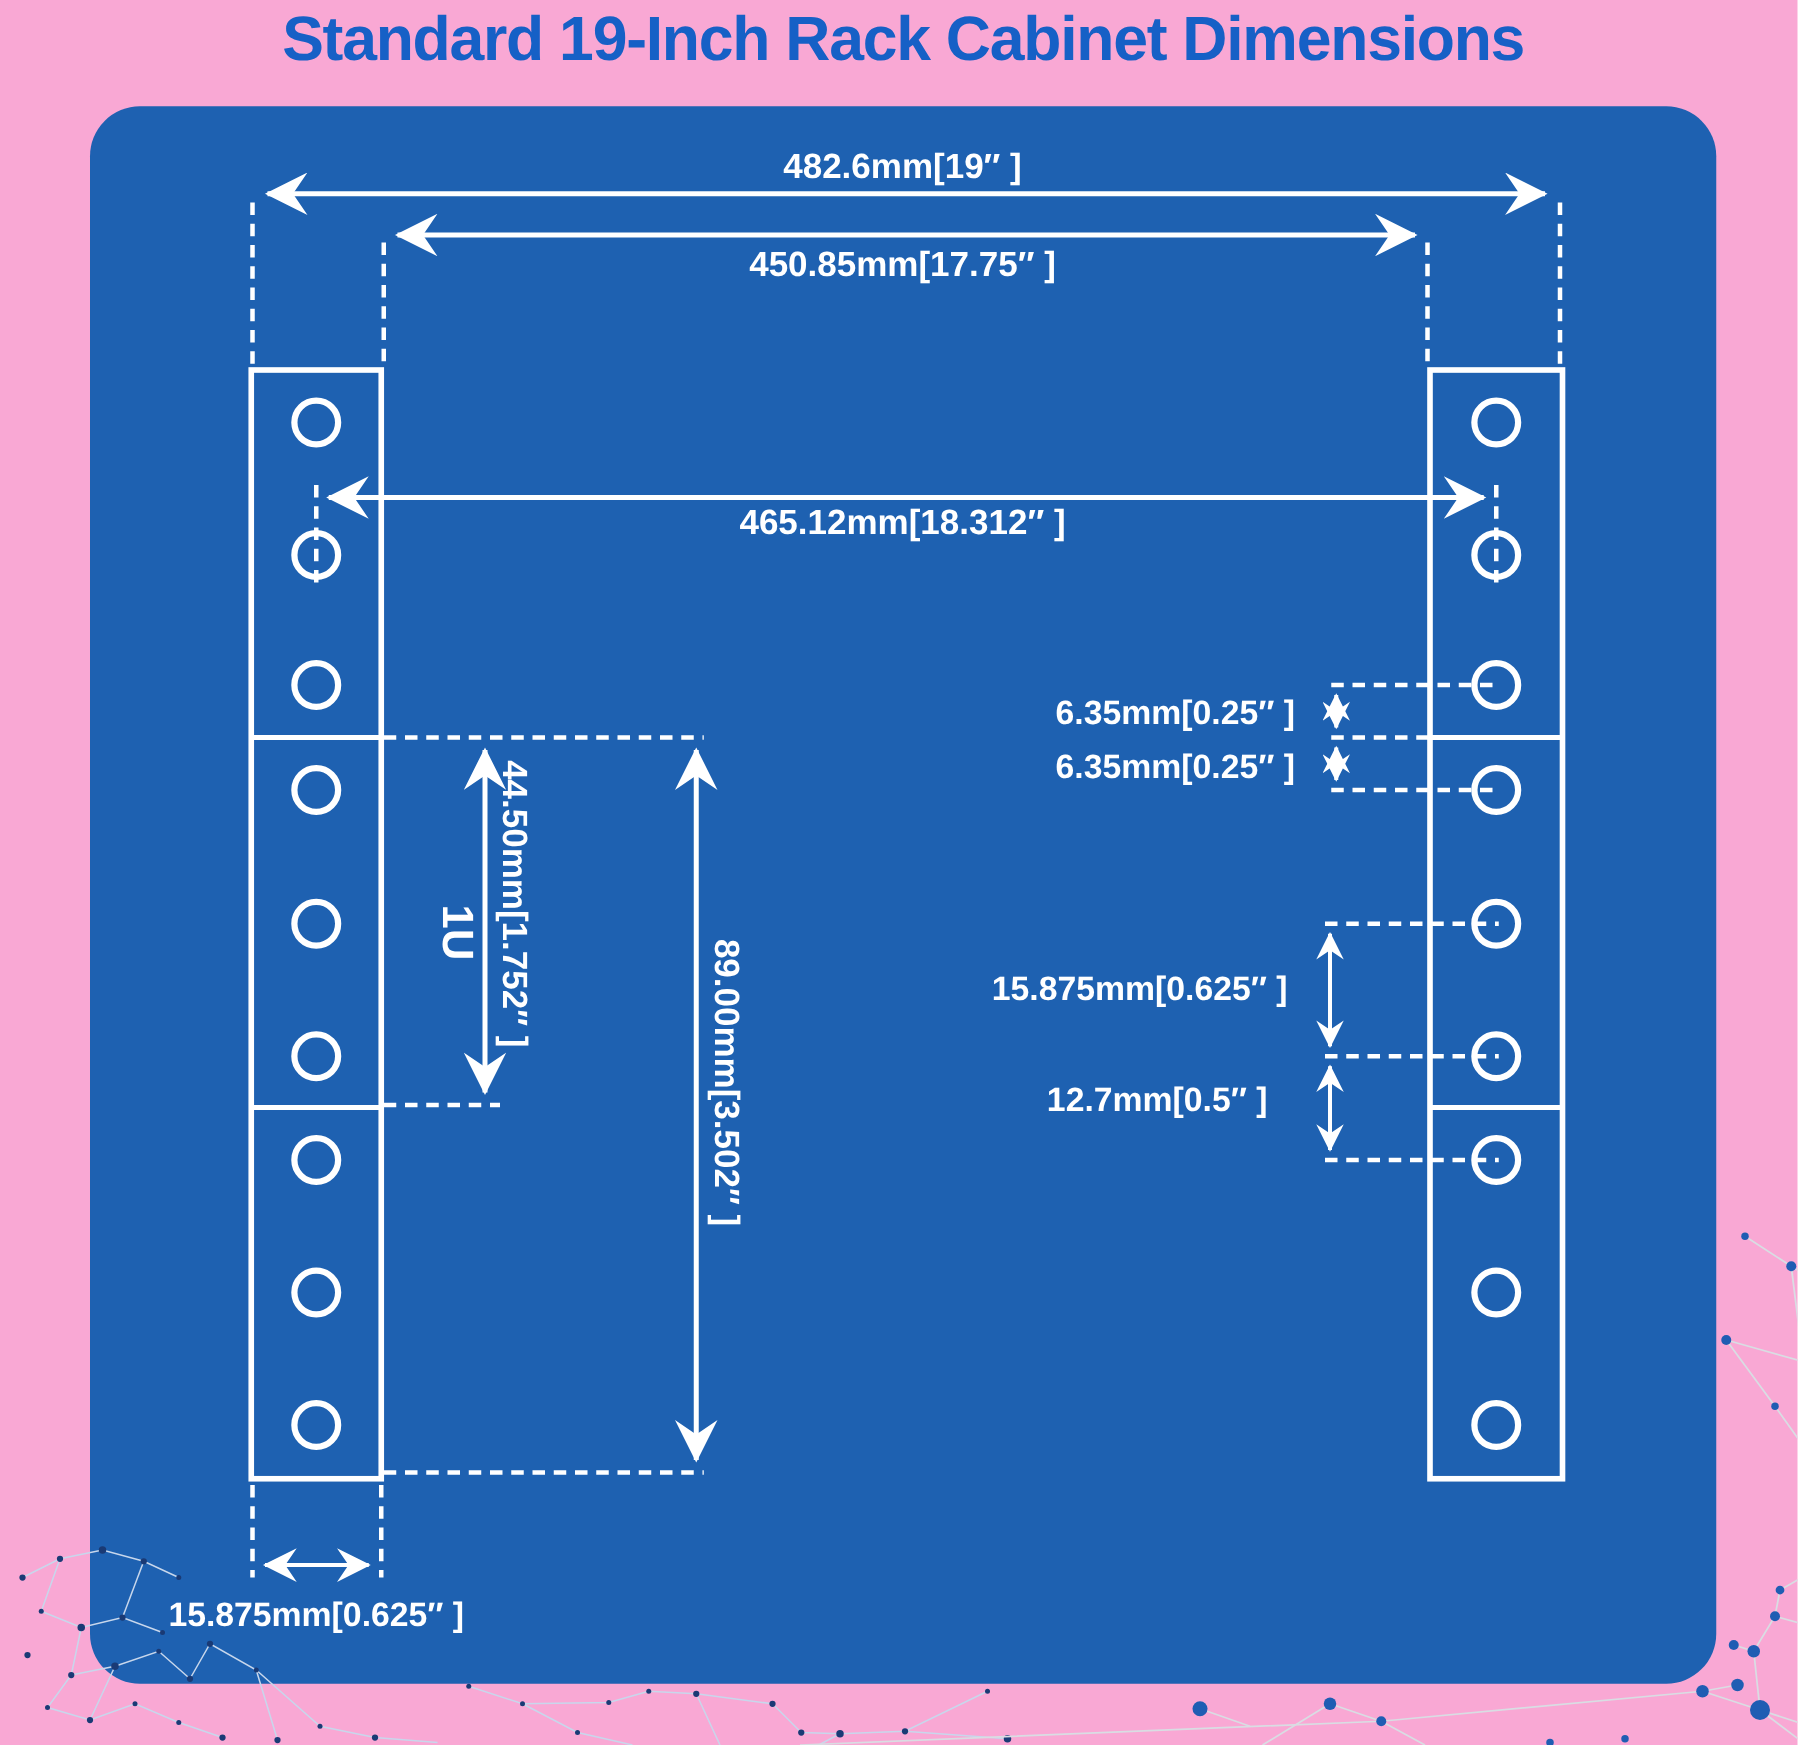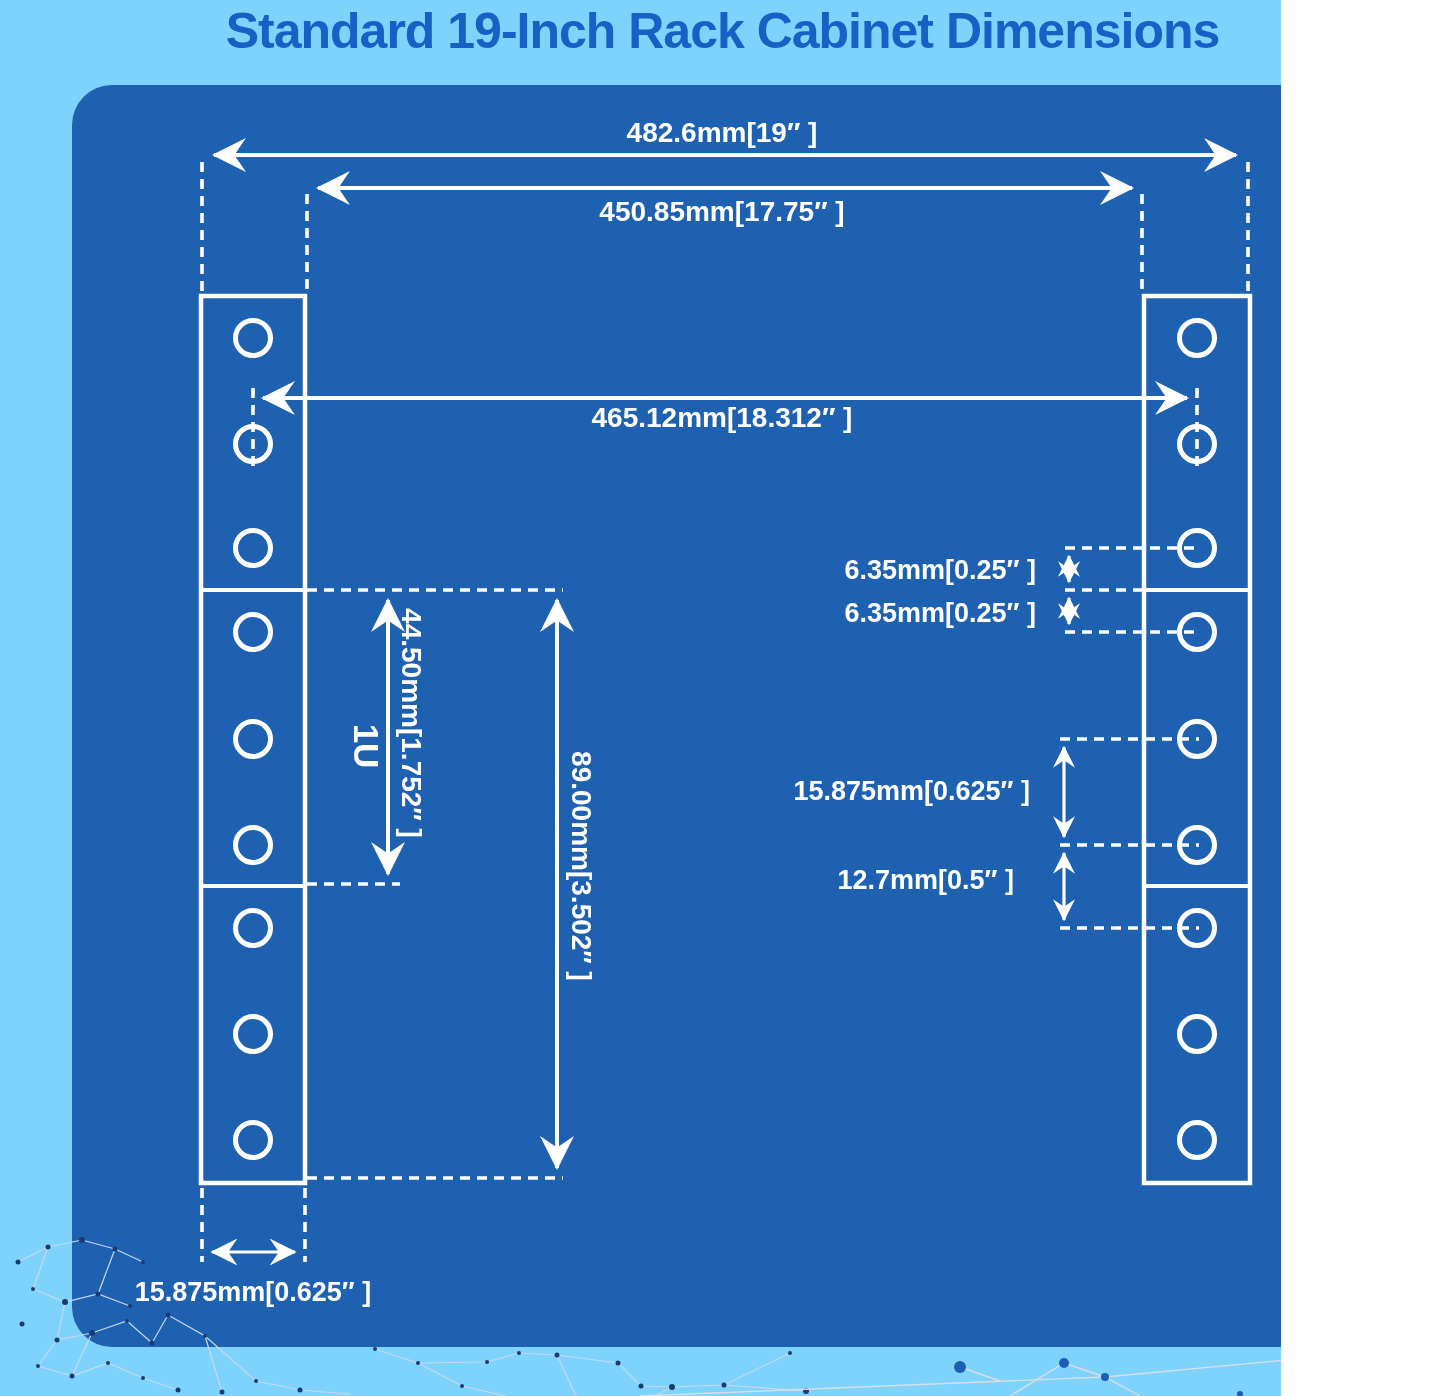--- a/index.html
+++ b/index.html
@@ -1,16 +1,16 @@
 <!DOCTYPE html>
 <html><head>
 <meta charset="utf-8">
 <style>
   html,body{margin:0;padding:0;background:#ffffff;}
-  #canvas{position:relative;width:1281px;height:1396px;background:#7dd3fc;overflow:hidden;
+  #canvas{position:relative;width:1438px;height:1396px;background:#f9a8d4;overflow:hidden;
           font-family:"Liberation Sans", sans-serif;}
   #title{position:absolute;top:0;left:0;width:1445px;margin:0;text-align:center;
          font-size:50px;line-height:62px;font-weight:bold;letter-spacing:-1px;color:#1660c6;}
   #diagram{position:absolute;top:0;left:0;}
   .dim-label{fill:#ffffff;font-weight:bold;font-size:28px;font-family:"Liberation Sans",sans-serif;}
   .dim-label.small{font-size:27px;}
   .u-label{fill:#ffffff;font-weight:bold;font-size:35px;font-family:"Liberation Sans",sans-serif;}
   .solid{stroke:#ffffff;stroke-width:4;fill:none;}
   .rail{stroke:#ffffff;stroke-width:4.5;fill:none;}
   .hole{stroke:#ffffff;stroke-width:5;fill:none;}

